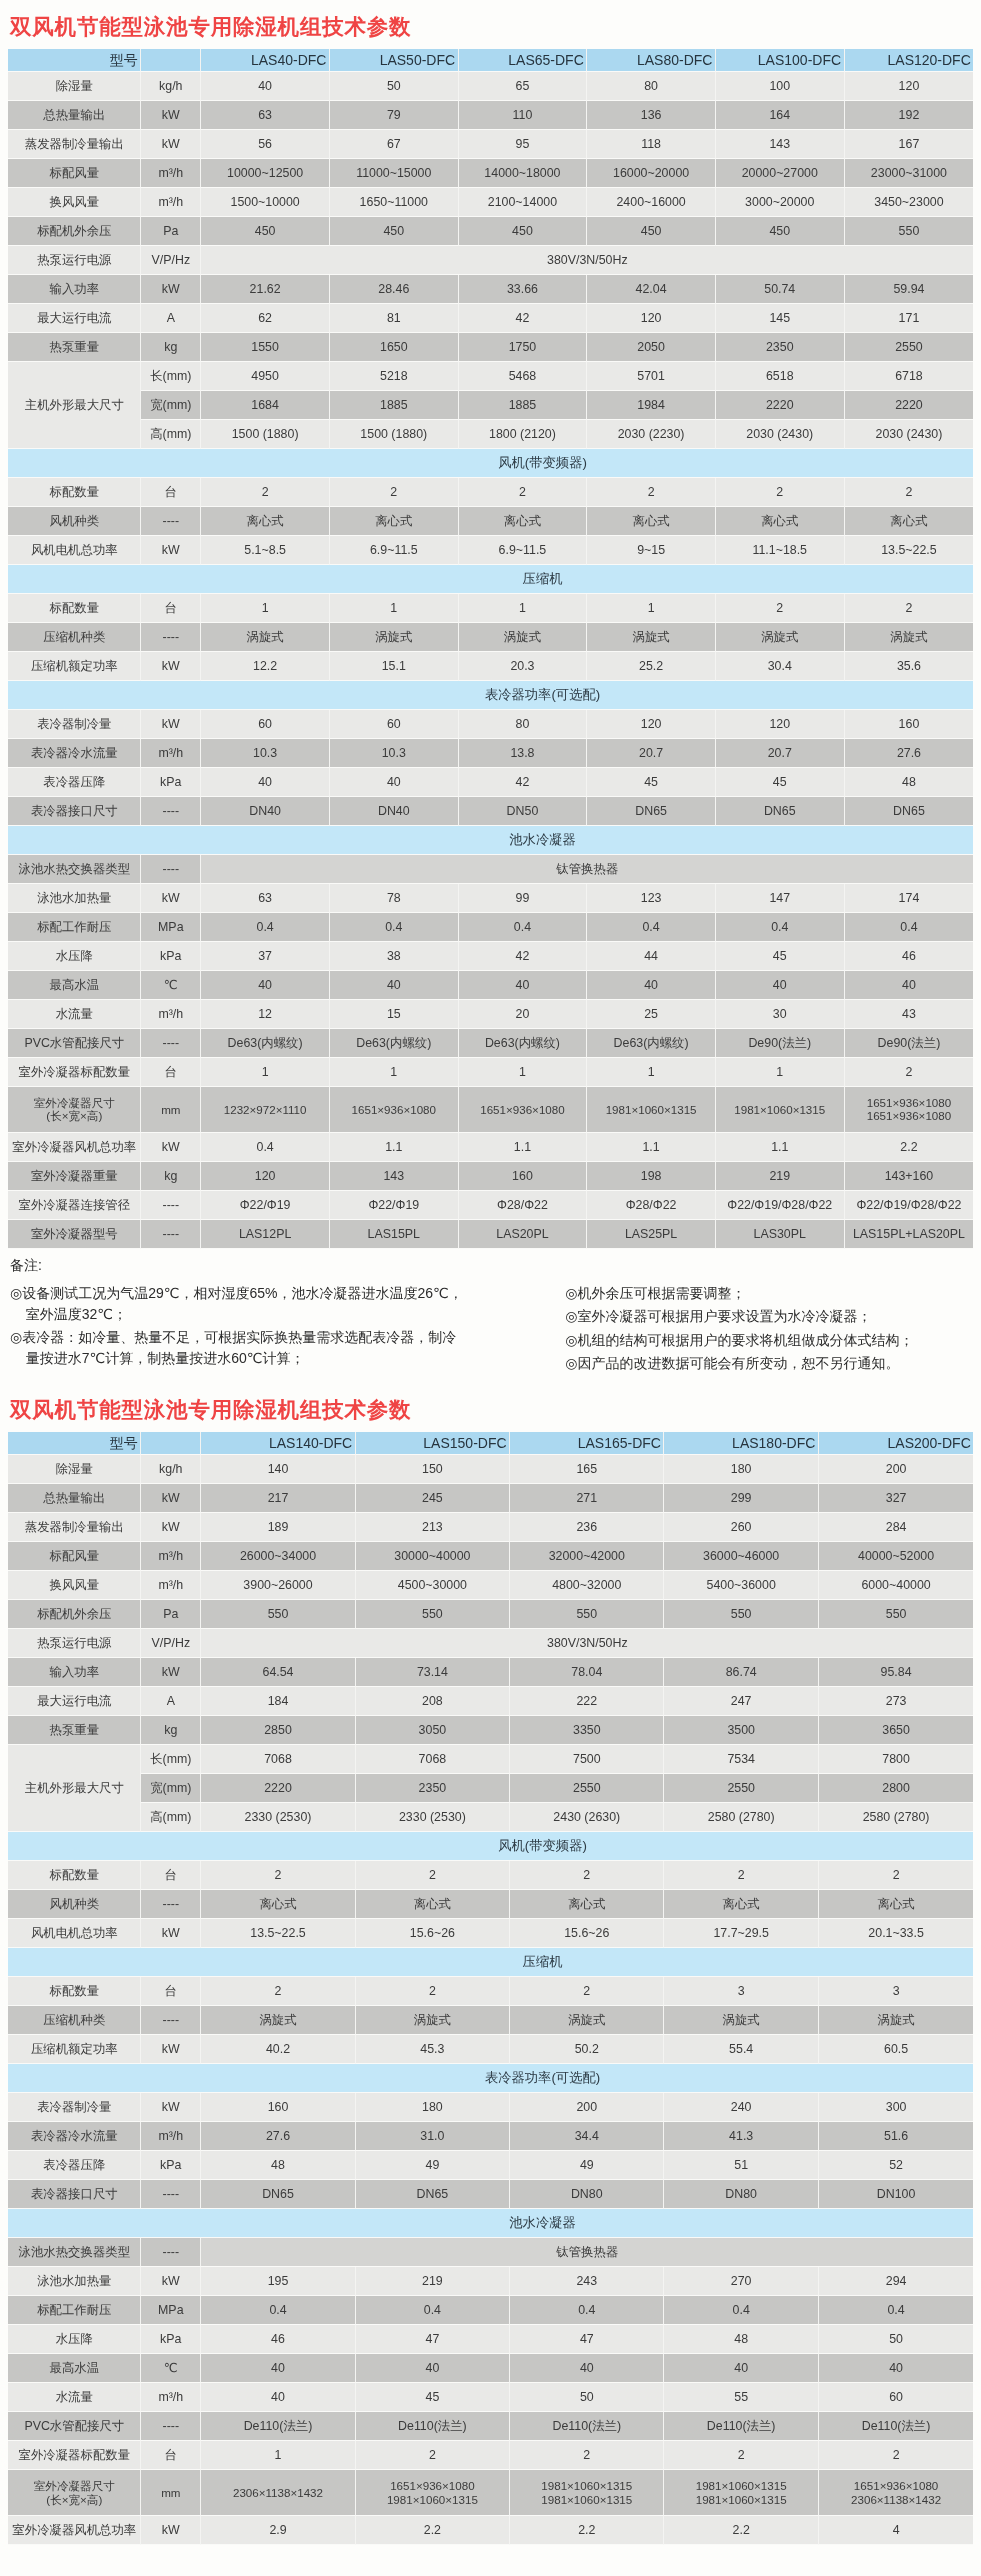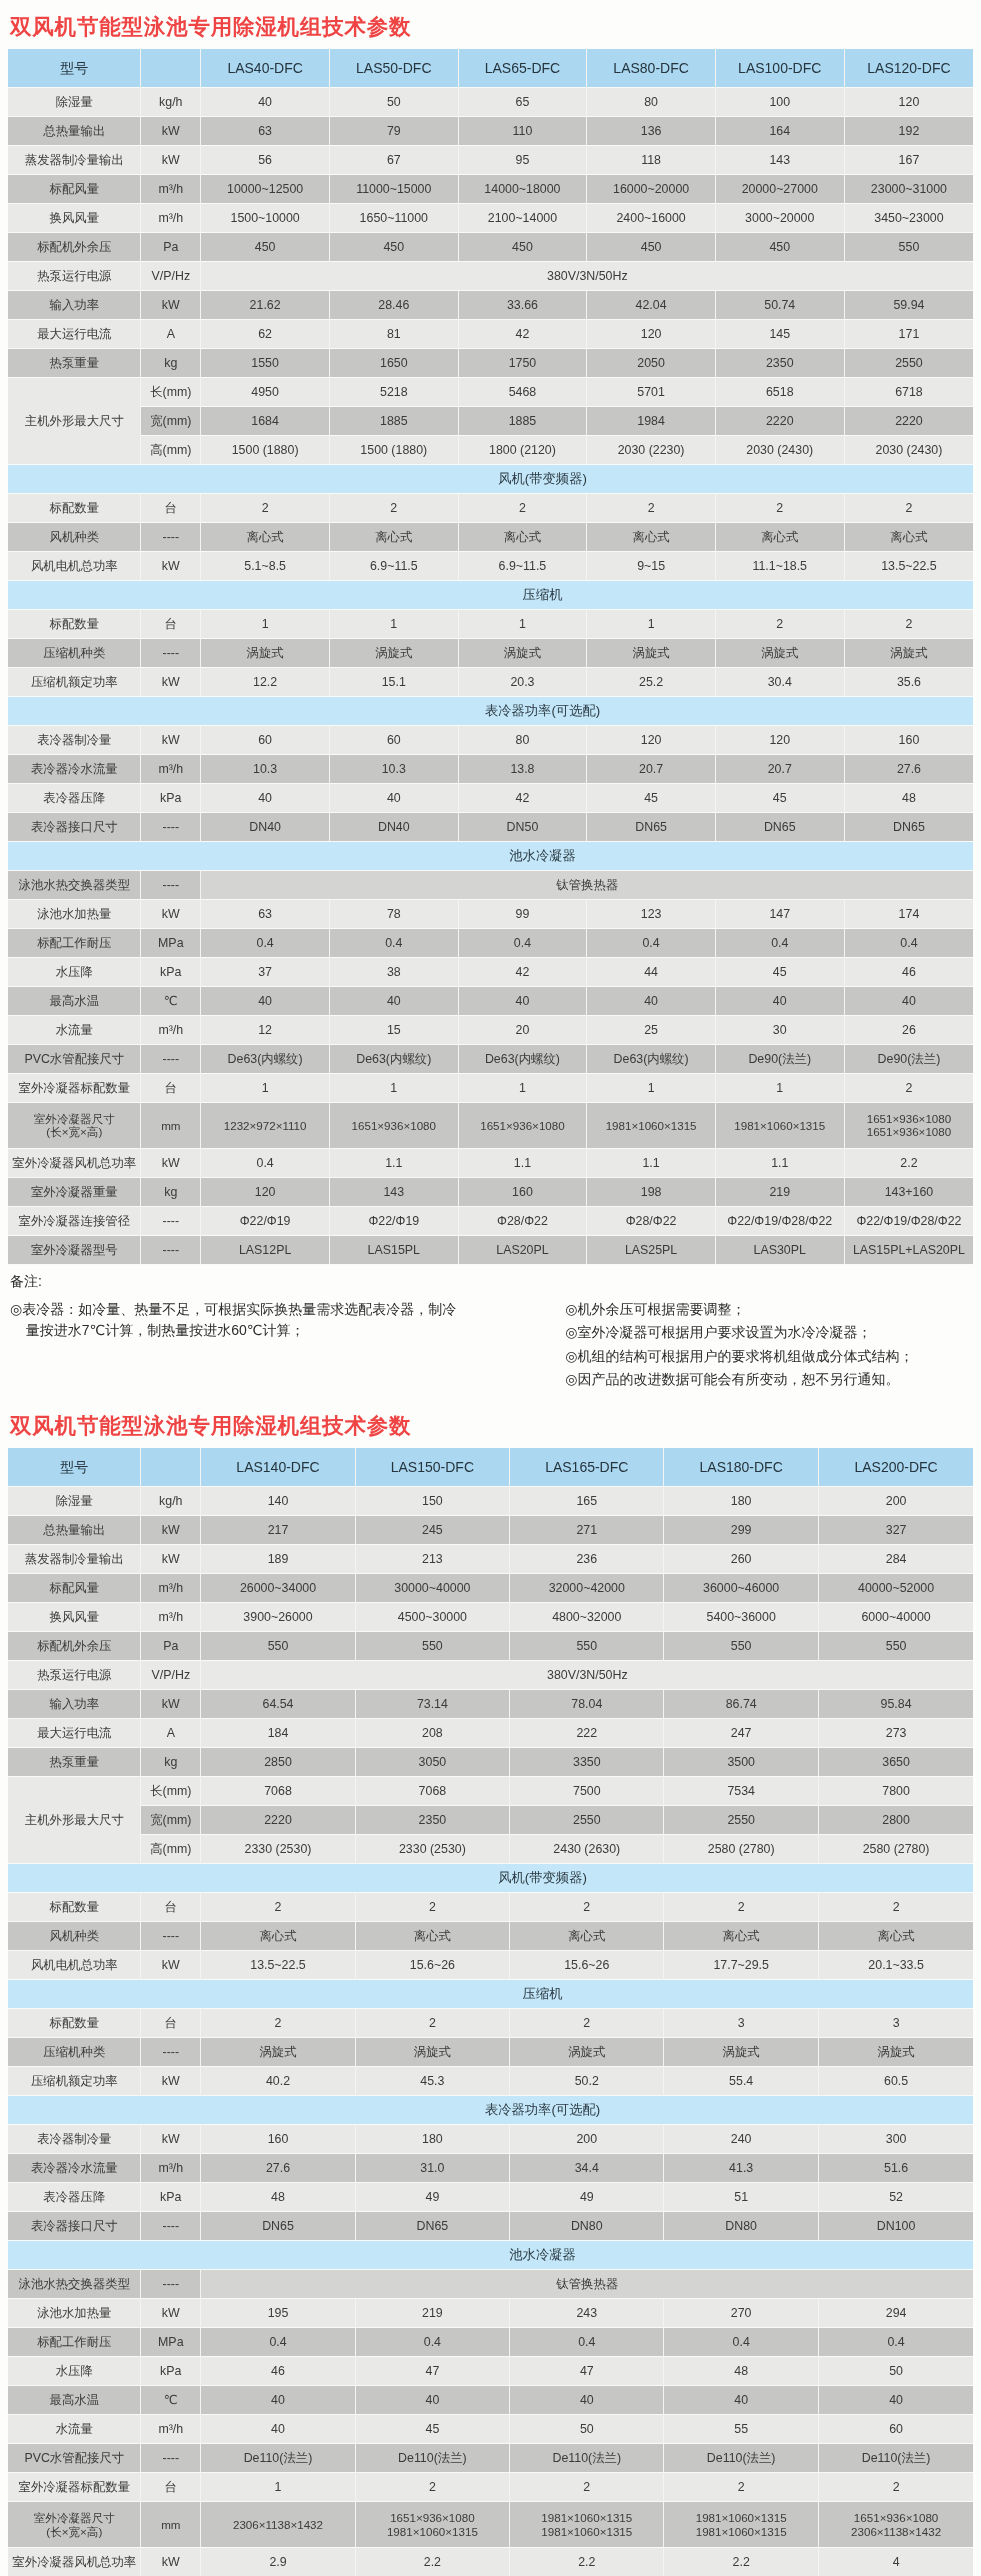--- a/index.html
+++ b/index.html
@@ -39,24 +39,25 @@
     font-weight:400;
     font-size:12.4px;
     line-height:1.2;
     white-space:pre-line;
     border-right:1.7px solid #f4f4f2;
     border-bottom:1.7px solid #fafaf8;
   }
   table.spec th:last-child, table.spec td:last-child{border-right:none;}
 
   tr.head th{
-    height:39px;
+    height:23px;
     background:#abd8f0;
     color:#26343e;
     font-size:14px;
+    text-align:right;
   }
   tr.L th, tr.L td{background:#e9e9e7;}
   tr.D th, tr.D td{background:#c6c6c4;}
   tr.D td.merged{background:#d4d4d2;}
   tr.band td{
     background:#c3e7f8;
     color:#2c3a44;
     font-size:13.3px;
     padding-left:106px; 
   }
@@ -391,21 +392,21 @@
               <td>40</td>
             </tr>
             <tr class="L">
               <th class="lbl">水流量</th>
               <td class="unit">m³/h</td>
               <td>12</td>
               <td>15</td>
               <td>20</td>
               <td>25</td>
               <td>30</td>
-              <td>26</td>
+              <td>43</td>
             </tr>
             <tr class="D">
               <th class="lbl">PVC水管配接尺寸</th>
               <td class="unit">----</td>
               <td>De63(内螺纹)</td>
               <td>De63(内螺纹)</td>
               <td>De63(内螺纹)</td>
               <td>De63(内螺纹)</td>
               <td>De90(法兰)</td>
               <td>De90(法兰)</td>
@@ -473,20 +474,22 @@
               <td>LAS15PL+LAS20PL</td>
             </tr>
           </tbody>
         </table>
       </div>
 
     <div class="notes">
       <div class="notes-title">备注:</div>
       <div class="notes-cols">
         <ul id="notes-left">
+            <li>◎设备测试工况为气温29℃，相对湿度65%，池水冷凝器进水温度26℃，
+室外温度32℃；</li>
             <li>◎表冷器：如冷量、热量不足，可根据实际换热量需求选配表冷器，制冷
 量按进水7℃计算，制热量按进水60℃计算；</li>
           </ul>
         <ul id="notes-right">
             <li>◎机外余压可根据需要调整；</li>
             <li>◎室外冷凝器可根据用户要求设置为水冷冷凝器；</li>
             <li>◎机组的结构可根据用户的要求将机组做成分体式结构；</li>
             <li>◎因产品的改进数据可能会有所变动，恕不另行通知。</li>
           </ul>
       </div>

